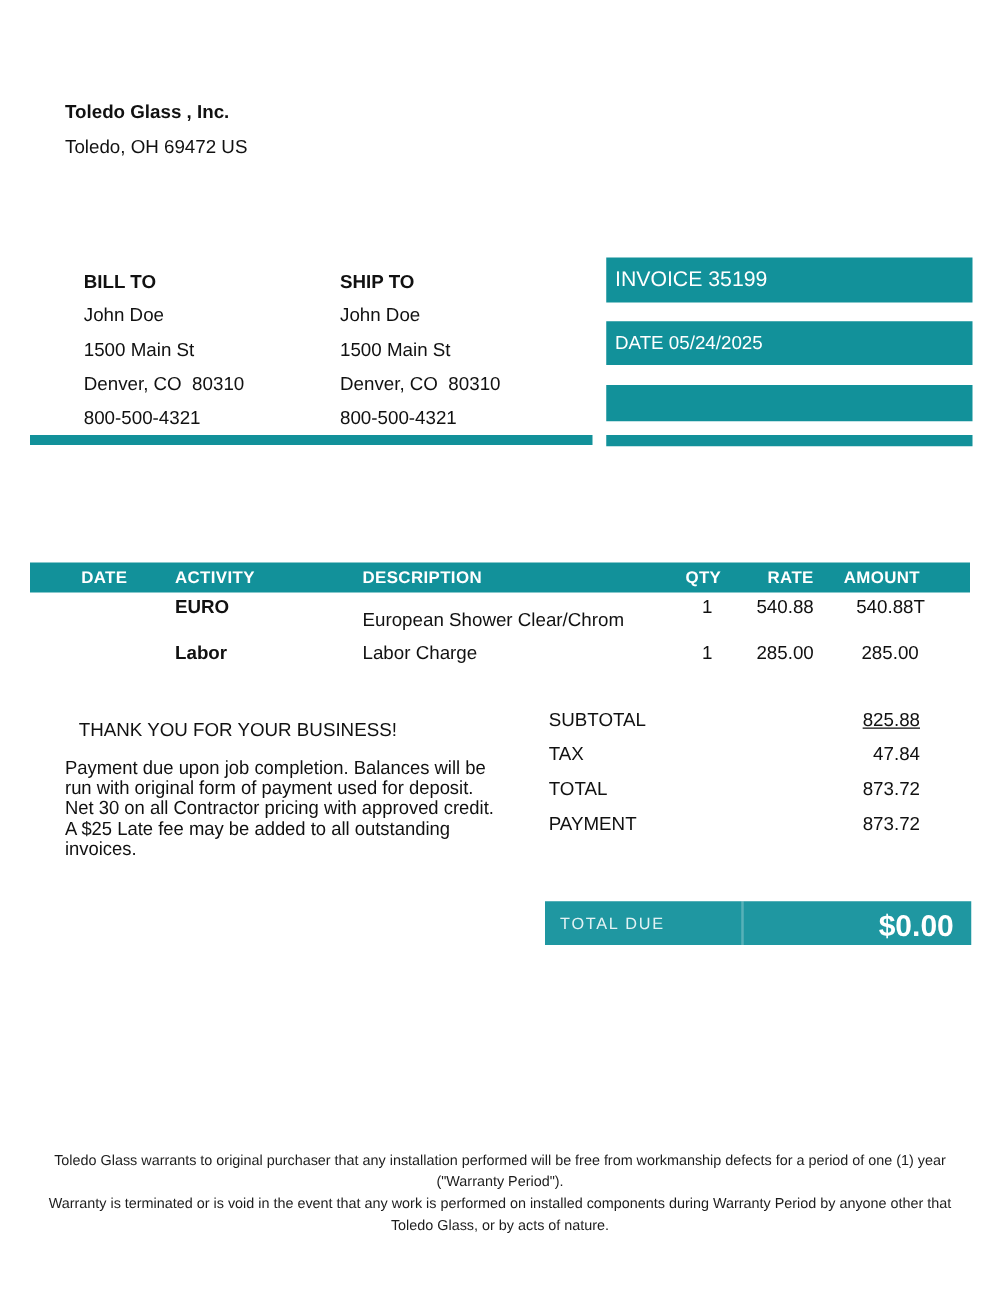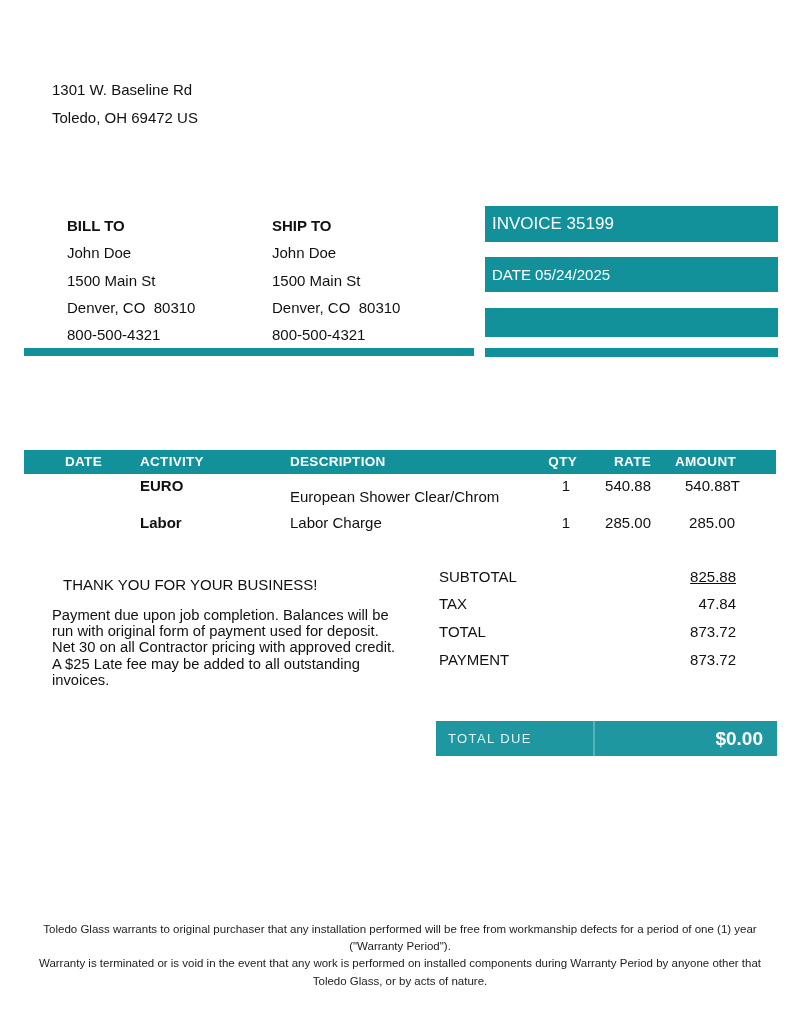--- a/index.html
+++ b/index.html
@@ -34,29 +34,29 @@
   .thanks{left:63px;top:576px;font-size:15px;}
   .terms{left:52px;top:607px;font-size:15.2px;line-height:16.2px;
          transform:scaleX(.97);transform-origin:left top;}
   .tot-label{font-size:15px;}
   .tot-value{font-size:15px;}
   
   .totaldue{left:436px;top:721px;width:341px;height:35px;background:var(--tealLight);color:#fff;}
   .totaldue .lbl{position:absolute;left:12px;top:10px;font-size:13px;letter-spacing:1.4px;
                  color:rgba(255,255,255,.88);}
   .totaldue .sep{position:absolute;left:157px;top:0;width:2px;height:35px;background:rgba(255,255,255,.25);}
-  .totaldue .val{position:absolute;right:14px;top:7px;font-size:19px;font-weight:bold;}
+  .totaldue .val{position:absolute;right:14px;top:7px;font-size:24px;font-weight:bold;}
   
   .footer{left:0;top:921px;width:800px;text-align:center;font-size:11.5px;line-height:17.2px;color:#1c1c1c;}
 </style>
 </head>
 <body>
 
 <div class="abs company">
-  <div>1301 W. Baseline Rd</div>
+  <div class="bold">Toledo Glass , Inc.</div>
   <div>Toledo, OH 69472 US</div>
 </div>
 
 <div class="abs addr-col" style="left:67px;">
   <div class="hdr">BILL TO</div>
   <div class="pre">John Doe</div>
   <div class="pre">1500 Main St</div>
   <div class="pre">Denver, CO  80310</div>
   <div class="pre">800-500-4321</div>
 </div>

